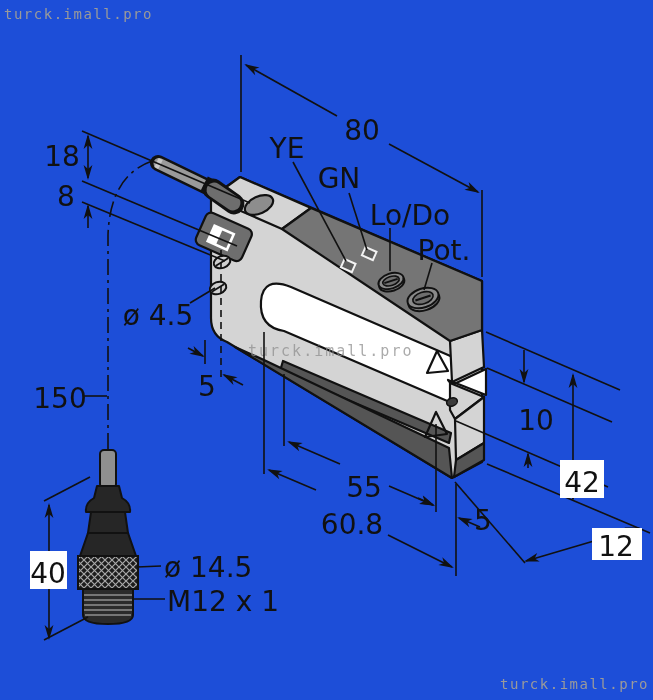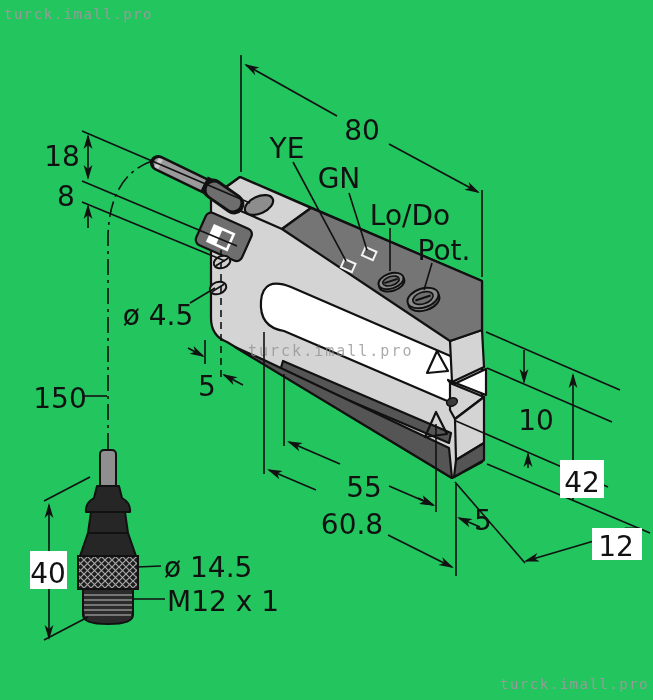--- a/index.html
+++ b/index.html
@@ -1,16 +1,16 @@
 <!DOCTYPE html>
 <html><head>
 <meta charset="utf-8">
 <style>
   html,body{margin:0;padding:0;background:#fff;}
-  #stage{position:relative;width:653px;height:700px;background:#22c55e;overflow:hidden;}
+  #stage{position:relative;width:653px;height:700px;background:#1d4ed8;overflow:hidden;}
   svg{position:absolute;left:0;top:0;}
   .dimtxt{font-family:"DejaVu Sans","Liberation Sans",sans-serif;font-size:28px;fill:#111;}
   .wm{font-family:"DejaVu Sans Mono","Liberation Mono",monospace;font-size:14px;fill:#9a9a9a;letter-spacing:1.5px;}
   .wm2{font-family:"DejaVu Sans Mono","Liberation Mono",monospace;font-size:15px;fill:#8f8f8f;letter-spacing:2px;opacity:.75;}
   .ln{stroke:#111;stroke-width:1.6;fill:none;}
   .body-shape{stroke:#111;stroke-width:2.2;stroke-linejoin:round;}
 </style>
 </head>
 <body>
 

